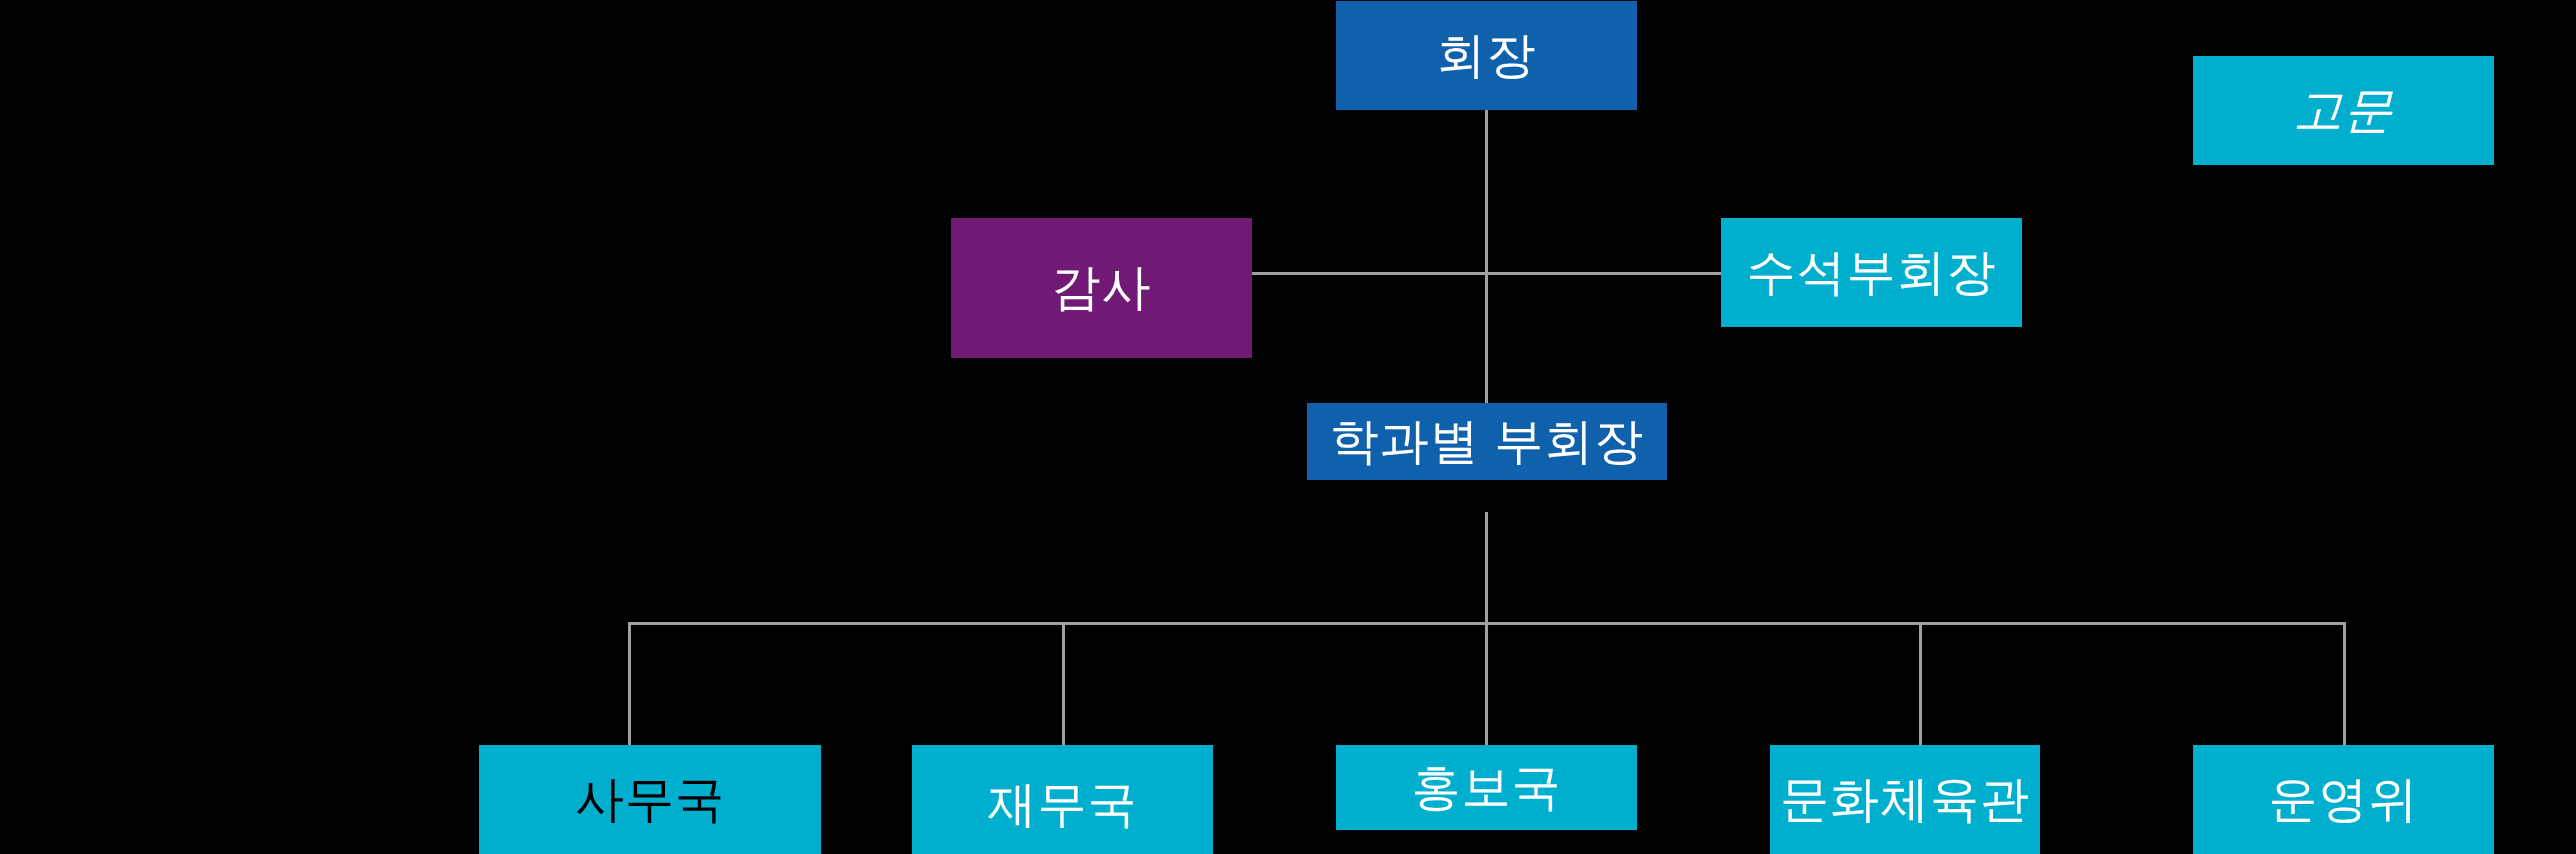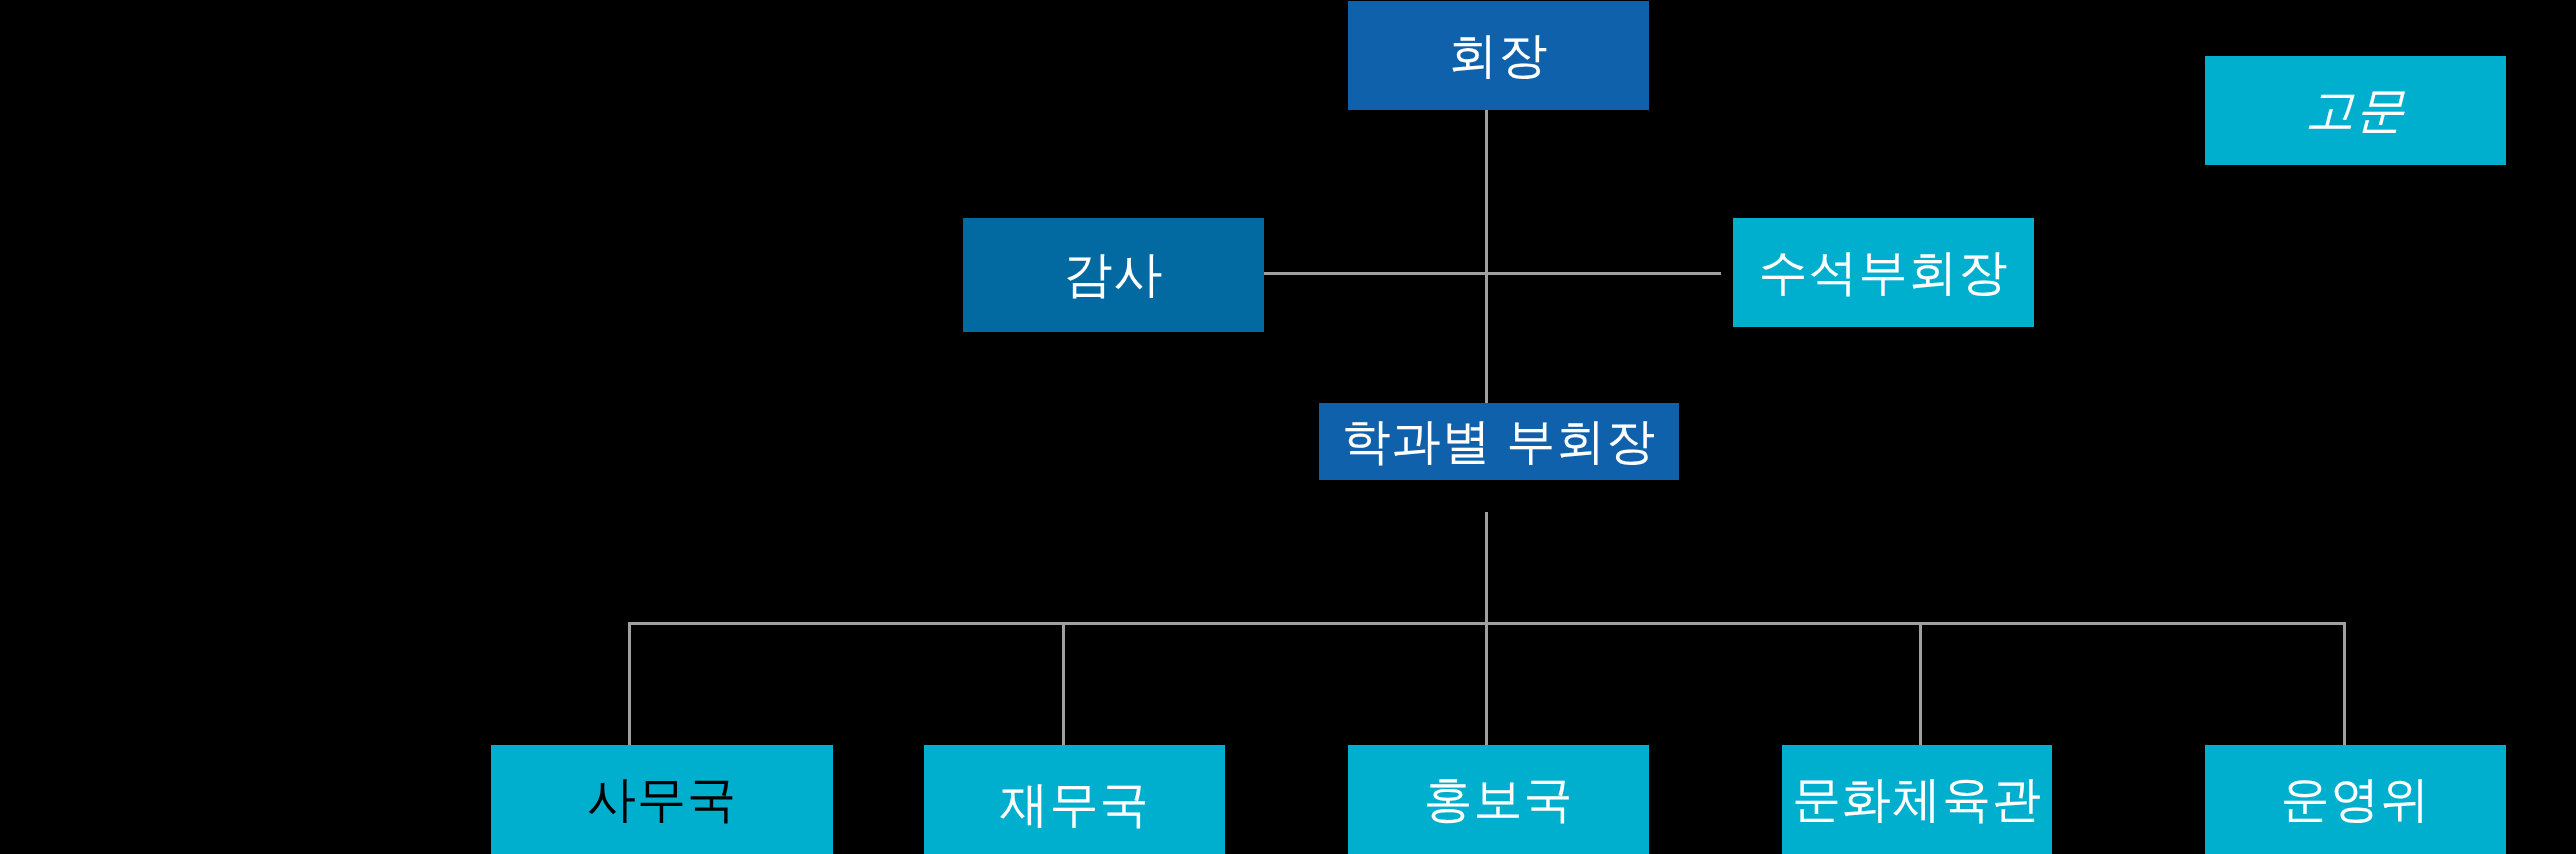--- a/index.html
+++ b/index.html
@@ -13,21 +13,20 @@
   .org-node {
     position: absolute;
     display: flex;
     align-items: center;
     justify-content: center;
     text-align: center;
     font-size: 49px;
     font-weight: 400;
     letter-spacing: 1px;
     white-space: nowrap;
-    margin-left: 12px;
   }
   .connector { position: absolute; }
 </style>
 </head>
 <body>
 
 <div id="stage" style="background: rgb(0, 0, 0);">
   <div id="connector-layer">
       <div class="connector" style="left: 1485px; top: 110px; width: 2.6px; height: 293px; background: rgb(160, 160, 160);"></div>
       <div class="connector" style="left: 1251px; top: 272px; width: 470px; height: 2.6px; background: rgb(160, 160, 160);"></div>
@@ -38,36 +37,36 @@
       <div class="connector" style="left: 1919px; top: 622px; width: 2.6px; height: 123px; background: rgb(160, 160, 160);"></div>
       <div class="connector" style="left: 2343px; top: 622px; width: 2.6px; height: 123px; background: rgb(160, 160, 160);"></div>
     </div>
   <div id="node-layer">
       <div class="org-node" style="left: 1336px; top: 1px; width: 301px; height: 109px; background: rgb(16, 97, 172); color: rgb(255, 255, 255);">
         <span>회장</span>
       </div>
       <div class="org-node" style="left: 2193px; top: 56px; width: 301px; height: 109px; background: rgb(0, 174, 205); color: rgb(255, 255, 255); font-style: italic;">
         <span>고문</span>
       </div>
-      <div class="org-node" style="left: 951px; top: 218px; width: 301px; height: 114px; background: #0369a1; color: rgb(255, 255, 255);">
+      <div class="org-node" style="left: 951px; top: 218px; width: 301px; height: 140px; background: #701a75; color: rgb(255, 255, 255);">
         <span>감사</span>
       </div>
       <div class="org-node" style="left: 1721px; top: 218px; width: 301px; height: 109px; background: rgb(0, 174, 205); color: rgb(255, 255, 255);">
         <span>수석부회장</span>
       </div>
       <div class="org-node" style="left: 1307px; top: 403px; width: 360px; height: 77px; background: rgb(16, 97, 172); color: rgb(255, 255, 255);">
         <span>학과별 부회장</span>
       </div>
       <div class="org-node" style="left: 479px; top: 745px; width: 342px; height: 109px; background: rgb(0, 174, 205); color: #000000;">
         <span>사무국</span>
       </div>
       <div class="org-node" style="left: 912px; top: 745px; width: 301px; height: 120px; background: rgb(0, 174, 205); color: rgb(255, 255, 255);">
         <span>재무국</span>
       </div>
-      <div class="org-node" style="left: 1336px; top: 745px; width: 301px; height: 109px; background: rgb(0, 174, 205); color: rgb(255, 255, 255);">
+      <div class="org-node" style="left: 1336px; top: 745px; width: 301px; height: 85px; background: rgb(0, 174, 205); color: rgb(255, 255, 255);">
         <span>홍보국</span>
       </div>
       <div class="org-node" style="left: 1770px; top: 745px; width: 270px; height: 109px; background: rgb(0, 174, 205); color: rgb(255, 255, 255);">
         <span>문화체육관</span>
       </div>
       <div class="org-node" style="left: 2193px; top: 745px; width: 301px; height: 109px; background: rgb(0, 174, 205); color: rgb(255, 255, 255);">
         <span>운영위</span>
       </div>
     </div>
 </div>

